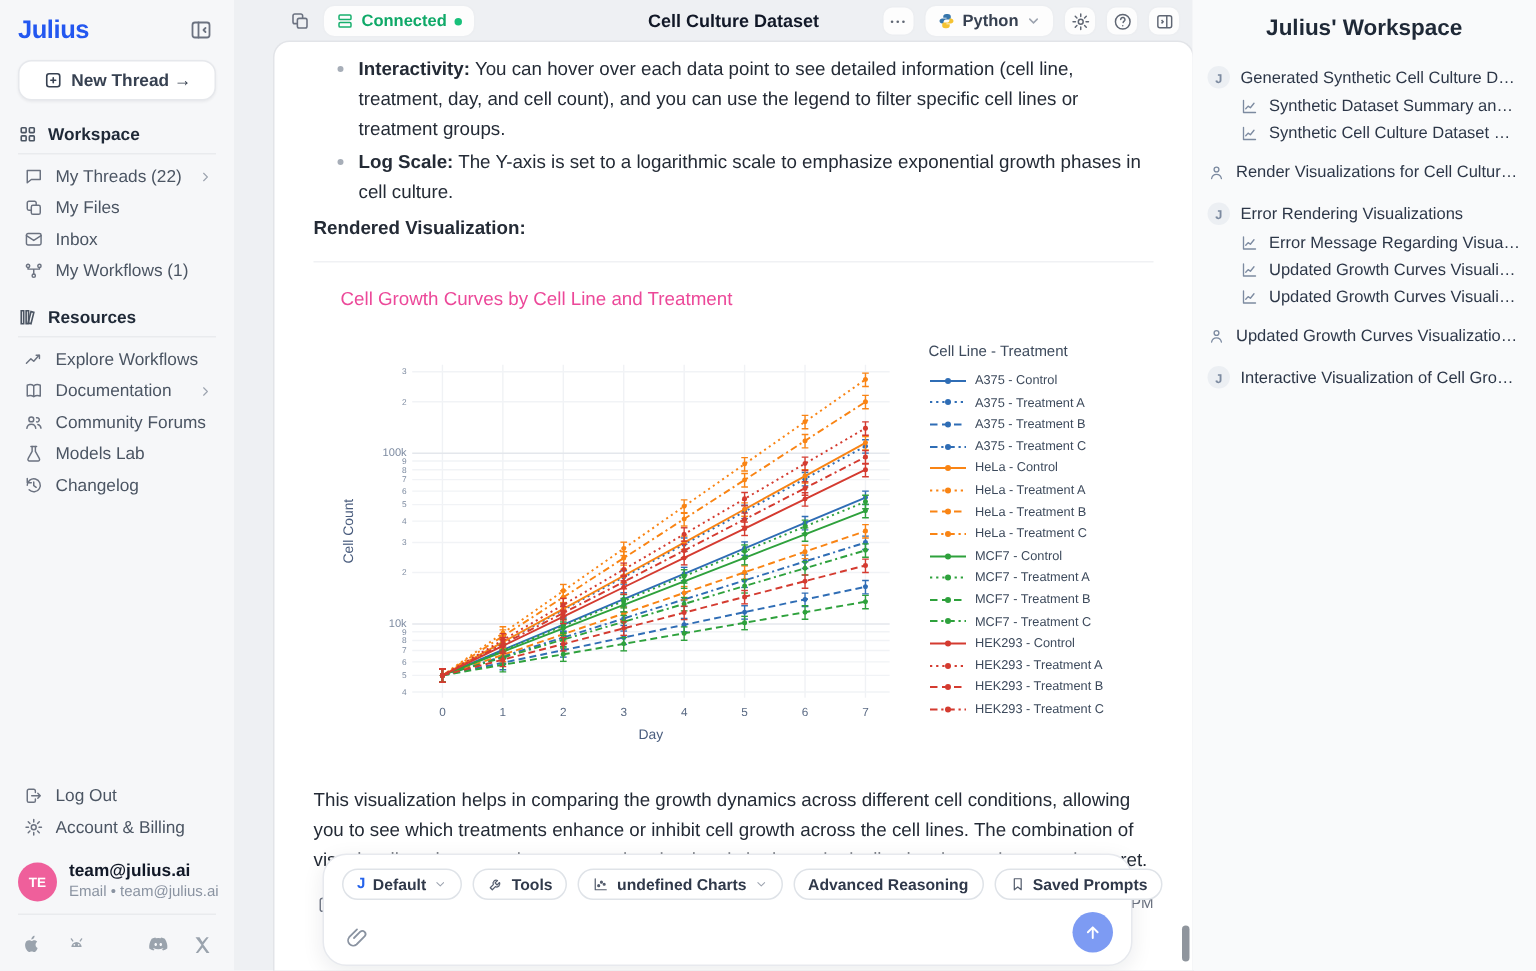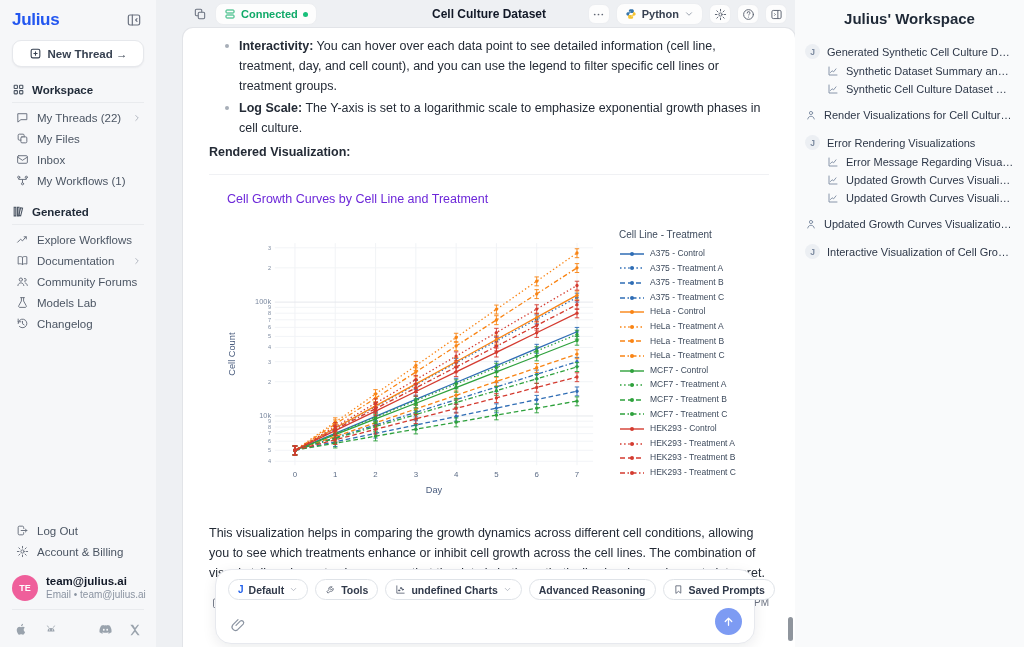--- a/index.html
+++ b/index.html
@@ -46,21 +46,21 @@
   .runtime{color:#374151;font-weight:bold;}
   
   .card{position:absolute;left:183px;top:28px;right:229px;bottom:0;background:#fff;
     border-radius:10px 10px 0 0;box-shadow:0 0 0 1px rgba(15,23,42,.05);overflow:hidden;}
   .chat{padding:8px 26px 0;font-size:12.5px;line-height:1.6;color:#242b36;}
   .bullets{list-style:none;margin:0;padding:0 0 0 16px;}
   .bullets li{position:relative;padding-left:14px;margin-bottom:2px;}
   .bullet-dot{position:absolute;left:0;top:8px;width:4px;height:4px;border-radius:50%;background:#a7aeb8;}
   .rv-head{font-weight:bold;margin-top:4px;}
   .chart-block{border-top:1px solid #f0f1f4;margin-top:12px;padding:14px 0 0 14px;}
-  .chart-title{font-size:12.5px;color:#6d28d9;margin-left:4px;}
+  .chart-title{font-size:12.5px;color:#ec4899;margin-left:4px;}
   .chart-row{display:flex;margin-top:14px;}
   .legend{width:150px;flex:none;padding-top:4px;}
   .legend-title{font-size:10px;color:#3d4a5c;margin-bottom:4px;}
   .legend-item{display:flex;align-items:center;gap:5px;margin-bottom:1px;cursor:pointer;}
   .legend-item .ltxt{font-size:8.5px;color:#3d4a5c;white-space:nowrap;}
   .closing{margin:10px 0 0;}
   .meta-row{display:flex;align-items:center;gap:10px;margin-top:12px;color:#6b7280;}
   .meta-row .grow{flex:1}
   .timestamp{font-size:10px;color:#6b7280;}
   
@@ -174,21 +174,21 @@
       </li>
     </ul>
 
   <div class="section-head">
     <span class="ic">
         <svg width="13" height="13" viewBox="0 0 24 24" fill="none" stroke="currentColor" stroke-width="2">
           <path d="M4 4h3v16H4zM10 4h3v16h-3z"></path>
           <path d="M16 5l3.5 1-3.5 14-3.5-1z"></path>
         </svg>
       </span>
-    <span>Generated</span>
+    <span>Resources</span>
   </div>
   <div class="divider"></div>
   <ul class="side-list" id="res-items">
       <li class="side-item">
         <span class="ic">
           <svg width="13" height="13" viewBox="0 0 24 24" fill="none" stroke="currentColor" stroke-width="1.8" stroke-linecap="round" stroke-linejoin="round">
             <path d="M3 17l5.5-5.5 3.5 3 6.5-7.5"></path>
             <path d="M15 7h4v4"></path>
           </svg>
         </span>

